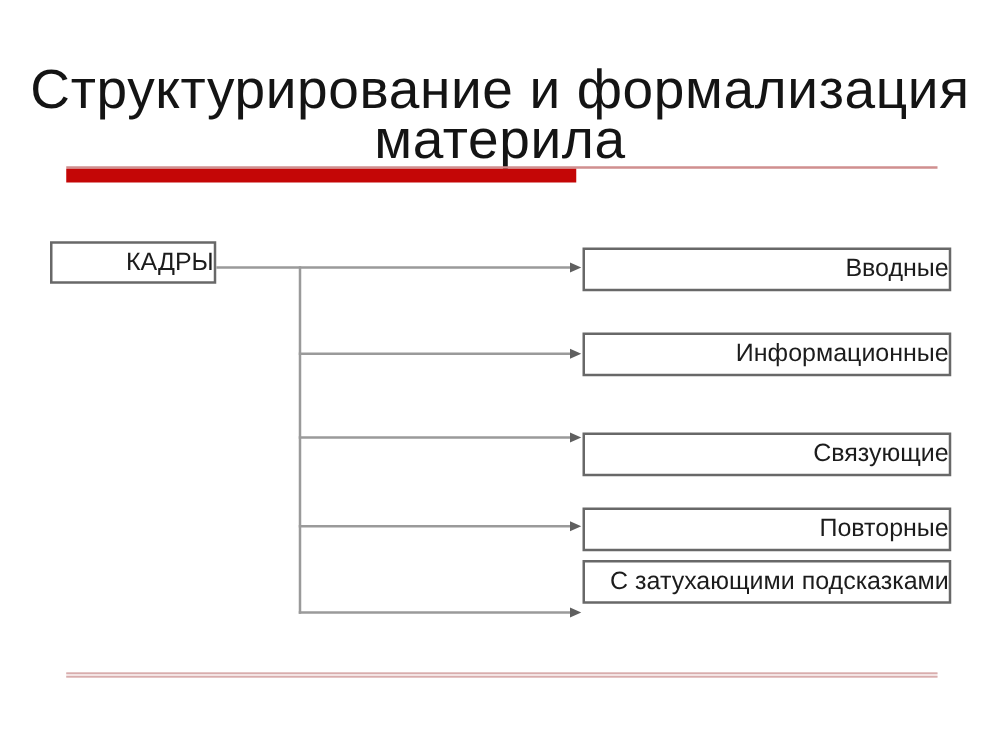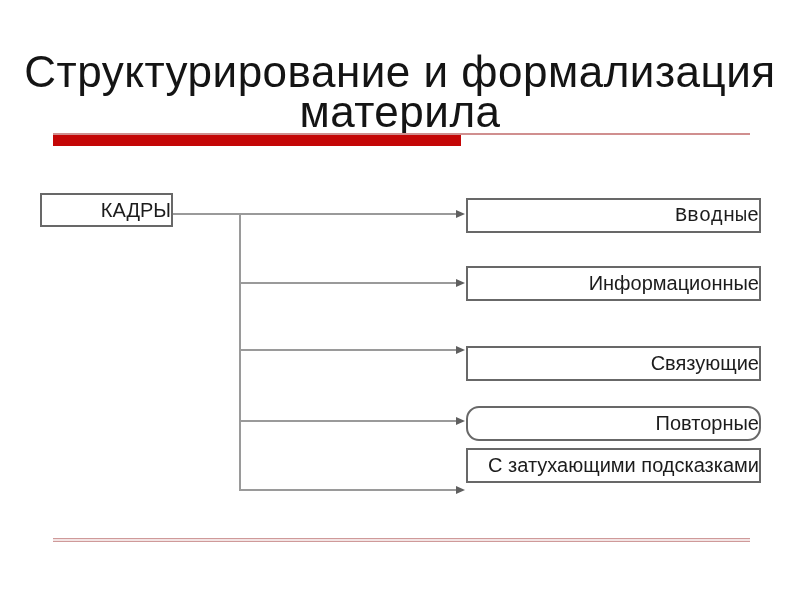--- a/index.html
+++ b/index.html
@@ -79,24 +79,24 @@
     left: 40px;
     top: 193px;
     width: 133px;
     height: 34px;
   }
   .node.child {
     left: 466px;
     width: 295px;
     height: 35px;
   }
-  .child.c0 { top: 198px; font-family: Liberation Mono, monospace; }
+  .child.c0 { top: 198px; }
   .child.c1 { top: 266px; }
   .child.c2 { top: 346px; }
-  .child.c3 { top: 406px; border-radius: 13px; }
+  .child.c3 { top: 406px; }
   .child.c4 { top: 448px; }
 
   
   .hline, .vline {
     position: absolute;
     background: #9a9a9a;
   }
   .hline { height: 2px; }
   .vline { width: 2px; }
   .root-line { left: 173px; top: 213px; width: 289px; }

